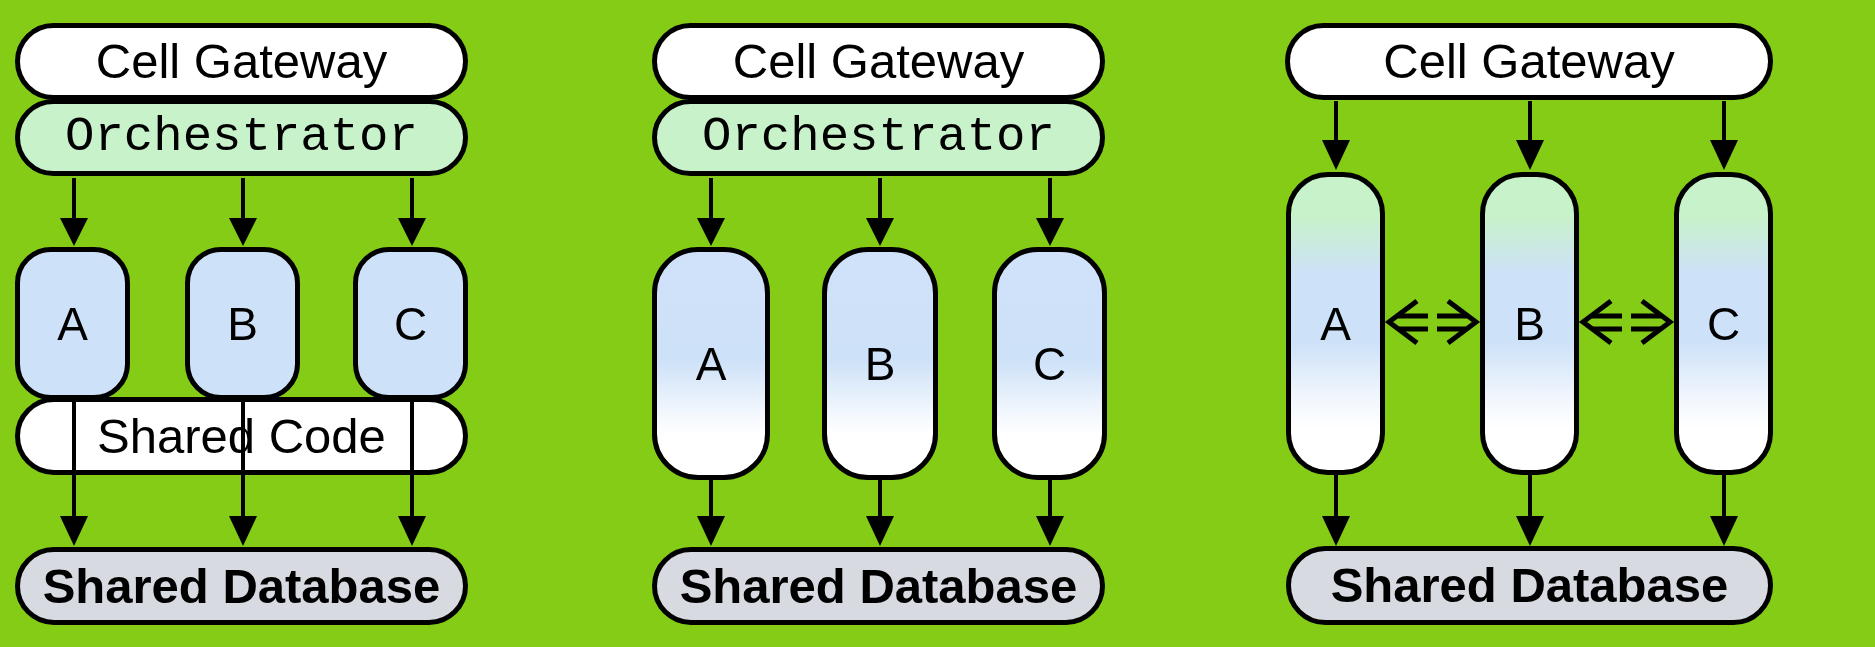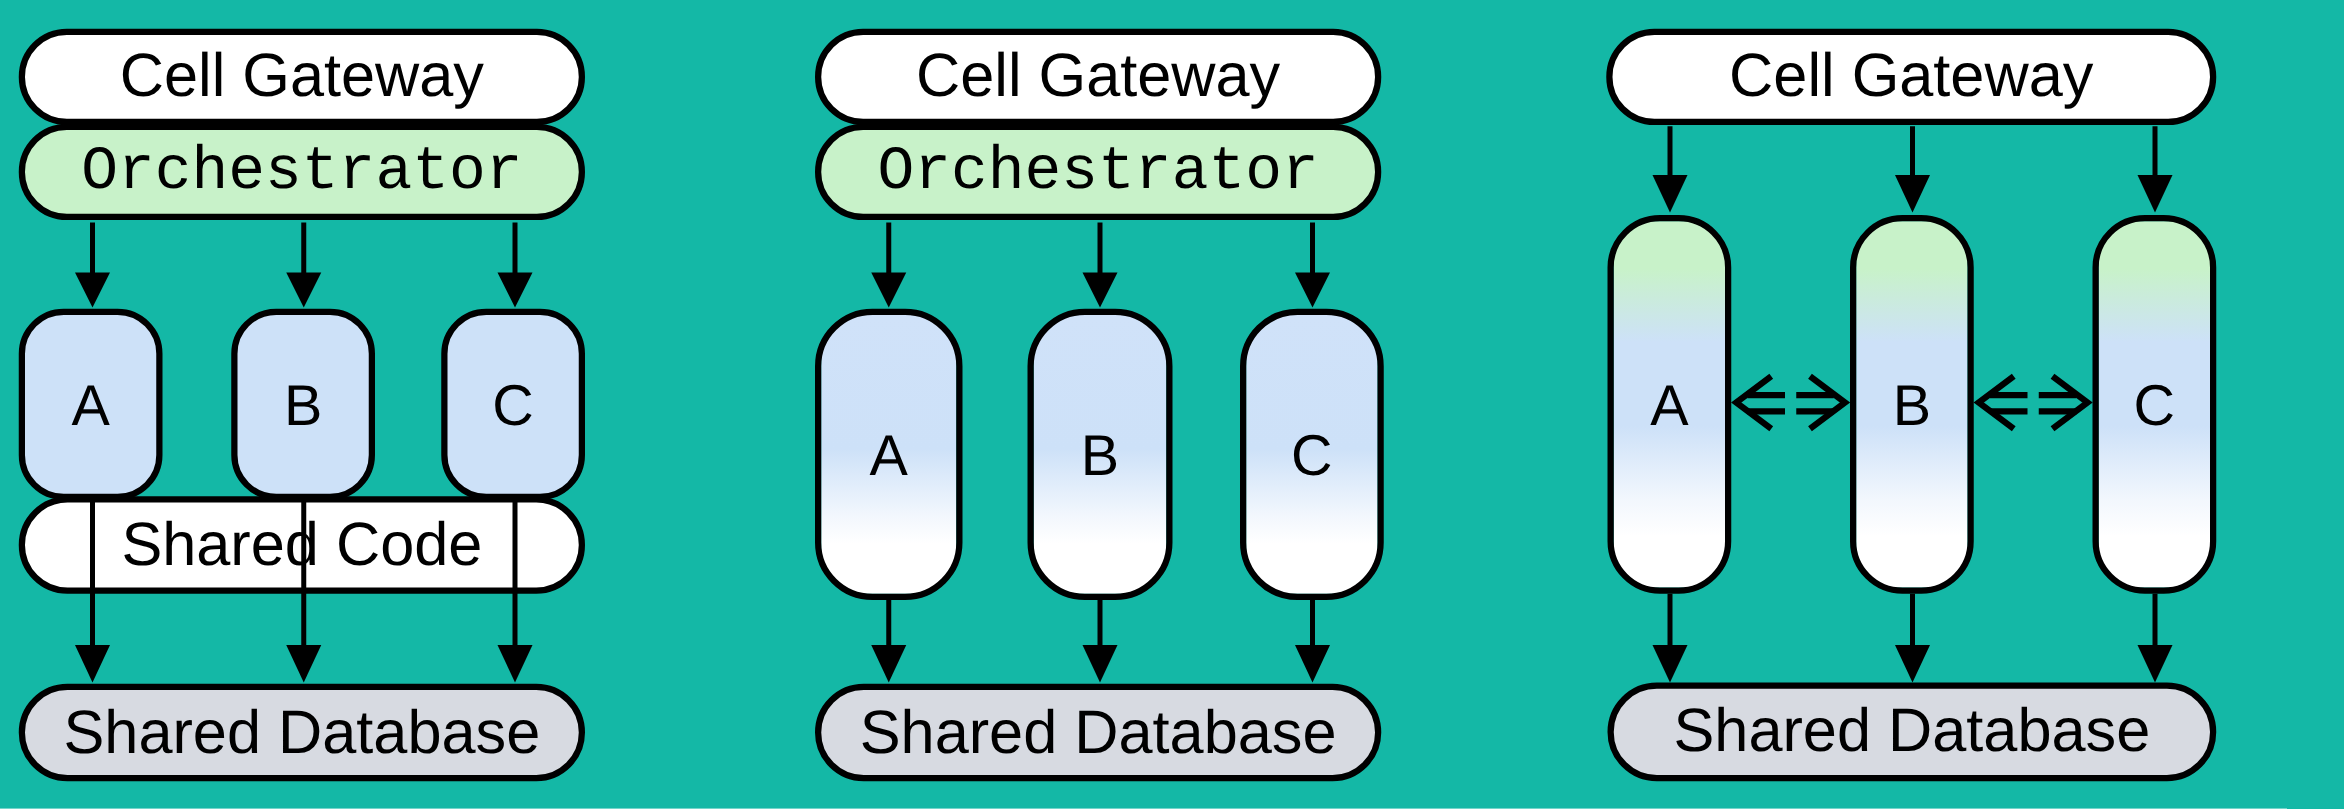--- a/index.html
+++ b/index.html
@@ -1,20 +1,20 @@
 <!DOCTYPE html>
 <html><head>
 <meta charset="utf-8">
 <style>
   html, body { margin: 0; padding: 0; background: #ffffff; }
   #canvas {
     position: relative;
     width: 1875px;
     height: 647px;
-    background: #14b8a6;
+    background: #84cc16;
     font-family: "Liberation Sans", "DejaVu Sans", sans-serif;
     color: #000;
     overflow: hidden;
   }
   .pill, .service {
     position: absolute;
     box-sizing: border-box;
     border: 5px solid #000;
     background: #ffffff;
     display: flex;
@@ -22,21 +22,21 @@
     justify-content: center;
     font-size: 49px;
     line-height: 1;
     white-space: nowrap;
     z-index: 1;
   }
   .pill { border-radius: 40px; }
   .service { font-size: 46px; z-index: 2; }
 
   .green { background: #c8f2c9; font-family: Liberation Mono, monospace; }
-  .gray  { background: #d7dae1; }
+  .gray  { background: #d7dae1; font-weight: bold; }
   .solid-blue { background: #cde1f8; }
   .fade-blue {
     background: linear-gradient(to bottom,
       #d0e2f9 0%, #cde1f8 48%, #f2f7fd 72%, #ffffff 82%, #ffffff 100%);
   }
   .fade-green-blue {
     background: linear-gradient(to bottom,
       #c8f2c9 0%, #c8f2c9 13%, #cde1f8 33%, #cde1f8 56%,
       #f2f7fd 76%, #ffffff 86%, #ffffff 100%);
   }

